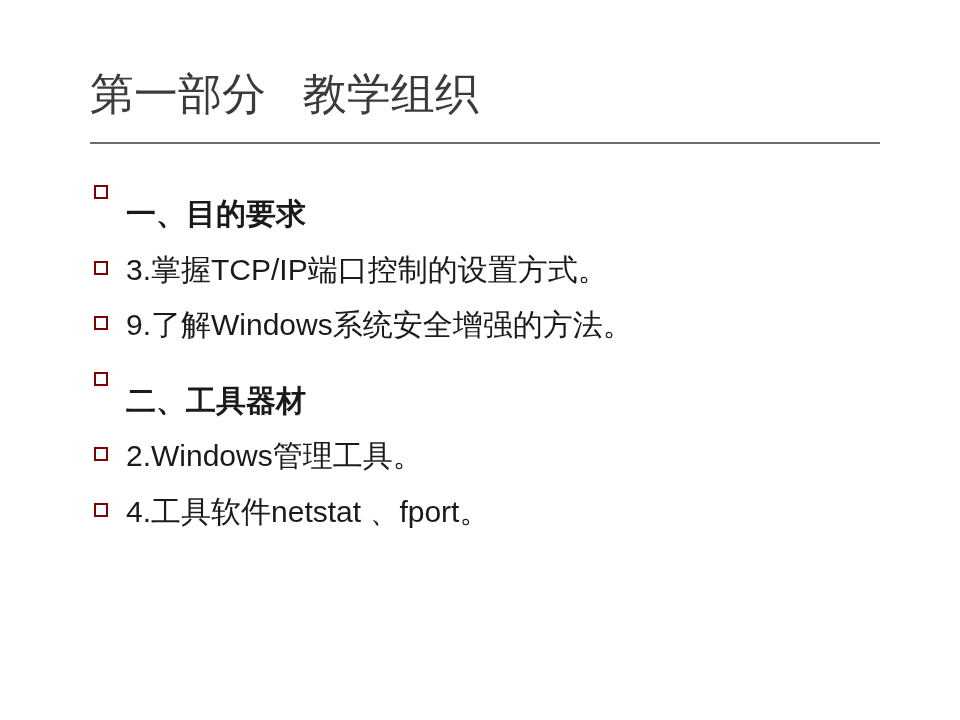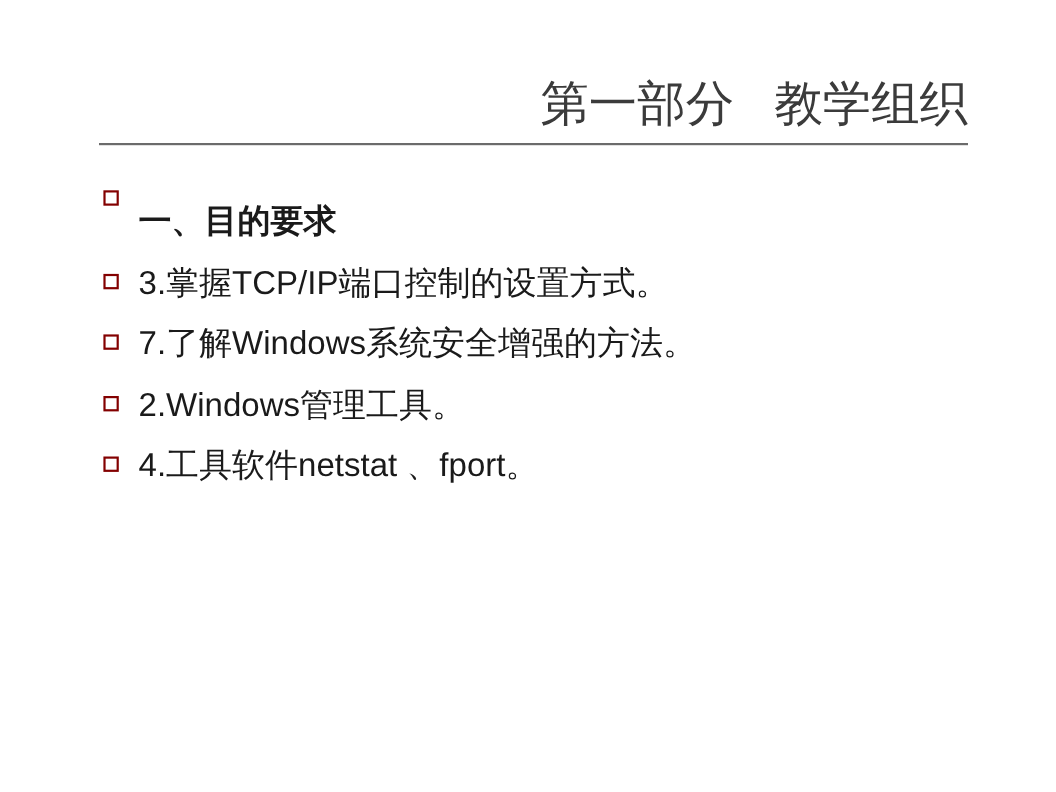--- a/index.html
+++ b/index.html
@@ -12,23 +12,22 @@
       height: 720px;
       background: #ffffff;
       font-family: "SimSun", "宋体", "Microsoft YaHei", sans-serif;
       padding: 65px 80px 40px 90px;
       overflow: hidden;
     }
     .heading {
       font-size: 44px;
       color: #3b3b3b;
       font-weight: normal;
-      margin-bottom: 6px;
+      margin-bottom: 18px;
       white-space: pre;
-      text-align: right;
     }
     .underline {
       height: 2px;
       background: #6b6b6b;
       width: 790px;
       margin-bottom: 28px;
     }
     .list {
       list-style: none;
       padding-left: 4px;
@@ -67,21 +66,25 @@
   <li class="list-item">
     <span class="bullet"></span>
     <span class="item-text bold">一、目的要求</span>
   </li>
   <li class="list-item">
     <span class="bullet"></span>
     <span class="item-text">3.掌握TCP/IP端口控制的设置方式。</span>
   </li>
   <li class="list-item">
     <span class="bullet"></span>
-    <span class="item-text">7.了解Windows系统安全增强的方法。</span>
+    <span class="item-text">9.了解Windows系统安全增强的方法。</span>
+  </li>
+  <li class="list-item">
+    <span class="bullet"></span>
+    <span class="item-text bold">二、工具器材</span>
   </li>
   <li class="list-item">
     <span class="bullet"></span>
     <span class="item-text">2.Windows管理工具。</span>
   </li>
   <li class="list-item">
     <span class="bullet"></span>
     <span class="item-text">4.工具软件netstat 、fport。</span>
   </li>
 </ul>

